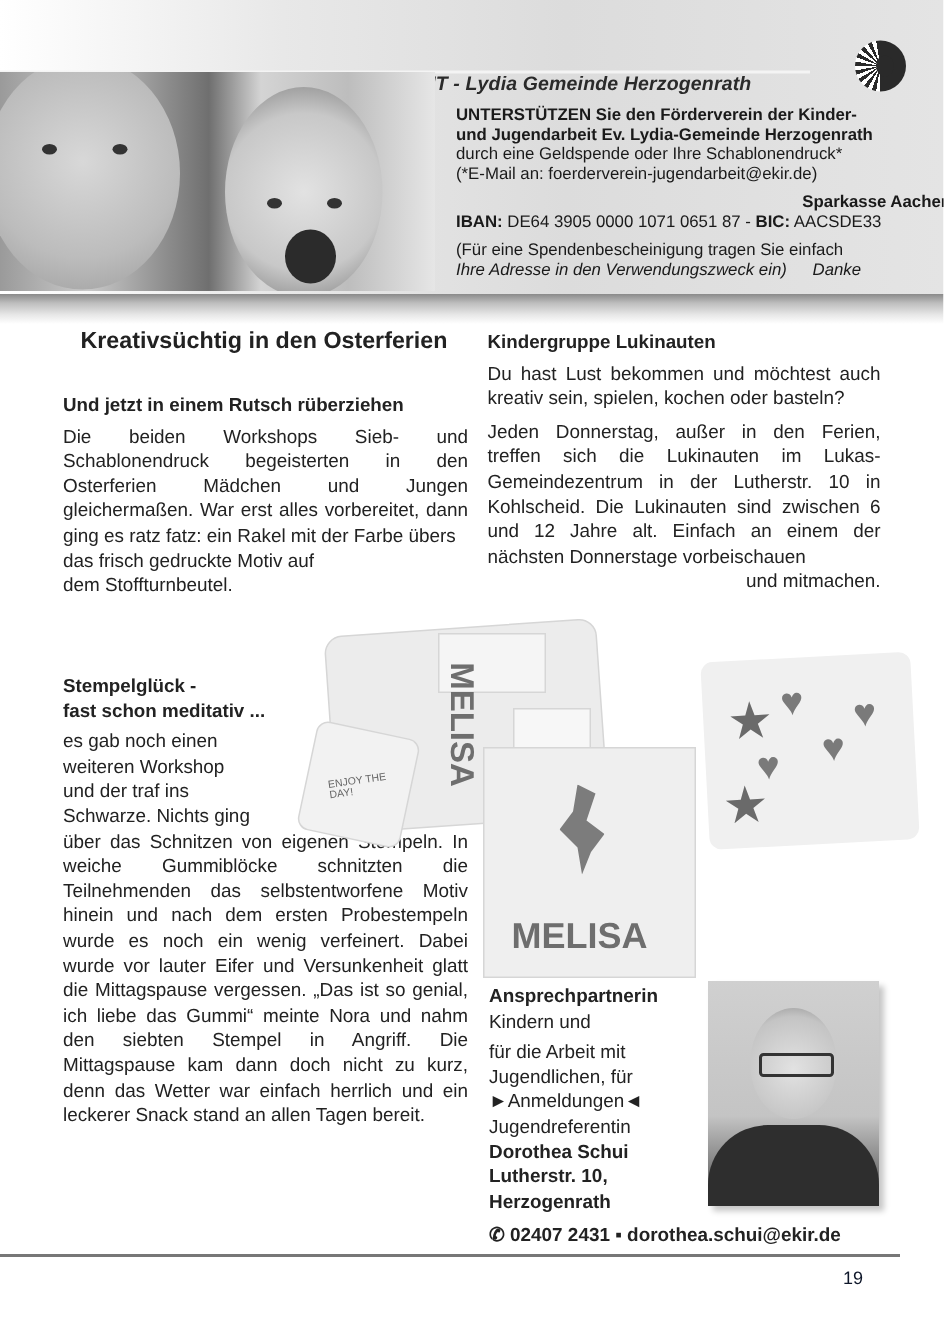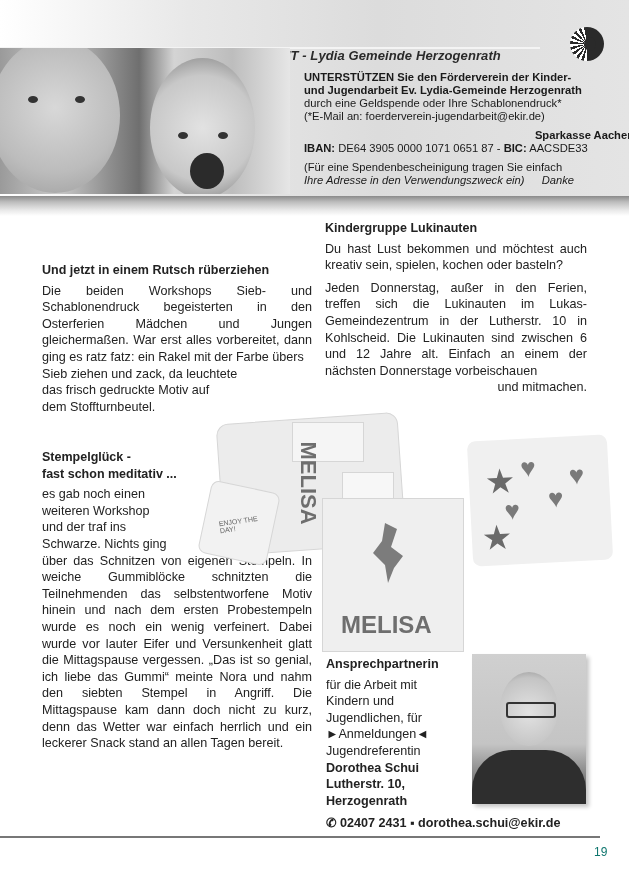--- a/index.html
+++ b/index.html
@@ -57,21 +57,21 @@
     background:linear-gradient(180deg,#d0d0d0 0%, #c4c4c4 60%, #4a4a4a 100%); box-shadow:3px 3px 4px #c6c6c6; overflow:hidden; }
   .contact-photo .head { position:absolute; left:28px; top:18px; width:58px; height:74px; border-radius:50%;
     background:radial-gradient(circle at 50% 55%, #e2e2e2 0%, #c4c4c4 70%, #8a8a8a 100%); }
   .contact-photo .glasses { position:absolute; left:34px; top:48px; width:46px; height:12px; border:2px solid #333; border-radius:3px; }
   .contact-photo .body { position:absolute; left:0; top:96px; width:114px; height:60px; background:#2e2e2e;
     border-radius:40px 40px 0 0; }
 
   .contact-head { font-weight:bold; font-size:12.6px; }
 
   .rule-bottom { position:absolute; left:0; top:836px; width:600px; height:2px; background:#777; }
-  .page-number { position:absolute; left:594px; top:845px; font-size:12px; color:#0f766e; }
+  .page-number { position:absolute; left:562px; top:845px; font-size:12px; color:#0f172a; }
 </style>
 </head>
 <body>
 
 <div class="page">
 
   <div class="header-band"></div>
   <div class="header-line"></div>
   <div class="header-title">KINDER- UND JUGENDARBEIT - Lydia Gemeinde Herzogenrath</div>
   <div class="logo"></div>
@@ -101,25 +101,25 @@
     </div>
     <div class="line note">(Für eine Spendenbescheinigung tragen Sie einfach</div>
     <div class="line" style="font-style:italic;">
       <span>Ihre Adresse in den Verwendungszweck ein)</span>
       <span style="margin-left:14px;">Danke</span>
     </div>
   </div>
 
   <div class="divider-top"></div>
 
+  <div class="article-title">Kreativsüchtig in den Osterferien</div>
 
   <div class="col" style="left:42px; top:262px; width:270px;">
     <div class="subhead">Und jetzt in einem Rutsch rüberziehen</div>
     <div class="justify" style="margin-top:4px;">Die beiden Workshops Sieb- und Schablonendruck begeisterten in den Osterferien Mädchen und Jungen gleichermaßen. War erst alles vorbereitet, dann ging es ratz fatz: ein Rakel mit der Farbe übers</div>
-    <div class="nowrap">Sieb ziehen und zack, da leuchtete</div>
     <div class="nowrap">das frisch gedruckte Motiv auf</div>
     <div class="nowrap">dem Stoffturnbeutel.</div>
   </div>
 
   <div class="col" style="left:42px; top:449px; width:270px;">
     <div class="subhead">Stempelglück -</div>
     <div class="subhead">fast schon meditativ ...</div>
     <div style="margin-top:4px;" class="nowrap">es gab noch einen</div>
     <div class="nowrap">weiteren Workshop</div>
     <div class="nowrap">und der traf ins</div>
@@ -151,22 +151,22 @@
       <div class="star" style="left:10px; top:80px;">★</div>
       <div class="heart" style="left:52px; top:16px;">♥</div>
       <div class="heart" style="left:34px; top:58px;">♥</div>
       <div class="heart" style="left:78px; top:48px;">♥</div>
       <div class="heart" style="left:100px; top:26px;">♥</div>
     </div>
   </div>
 
   <div class="col" style="left:326px; top:656px; width:140px;">
     <div class="contact-head">Ansprechpartnerin</div>
+    <div class="nowrap">Kindern und</div>
     <div style="margin-top:4px;" class="nowrap">für die Arbeit mit</div>
-    <div class="nowrap">Kindern und</div>
     <div class="nowrap">Jugendlichen, für</div>
     <div class="nowrap">►Anmeldungen◄</div>
     <div class="nowrap">Jugendreferentin</div>
     <div class="nowrap contact-head">Dorothea Schui</div>
     <div class="nowrap contact-head">Lutherstr. 10,</div>
     <div class="nowrap contact-head">Herzogenrath</div>
   </div>
   <div class="col nowrap" style="left:326px; top:815px; font-weight:bold;">
     <span>✆</span>
     <span>02407 2431</span>

